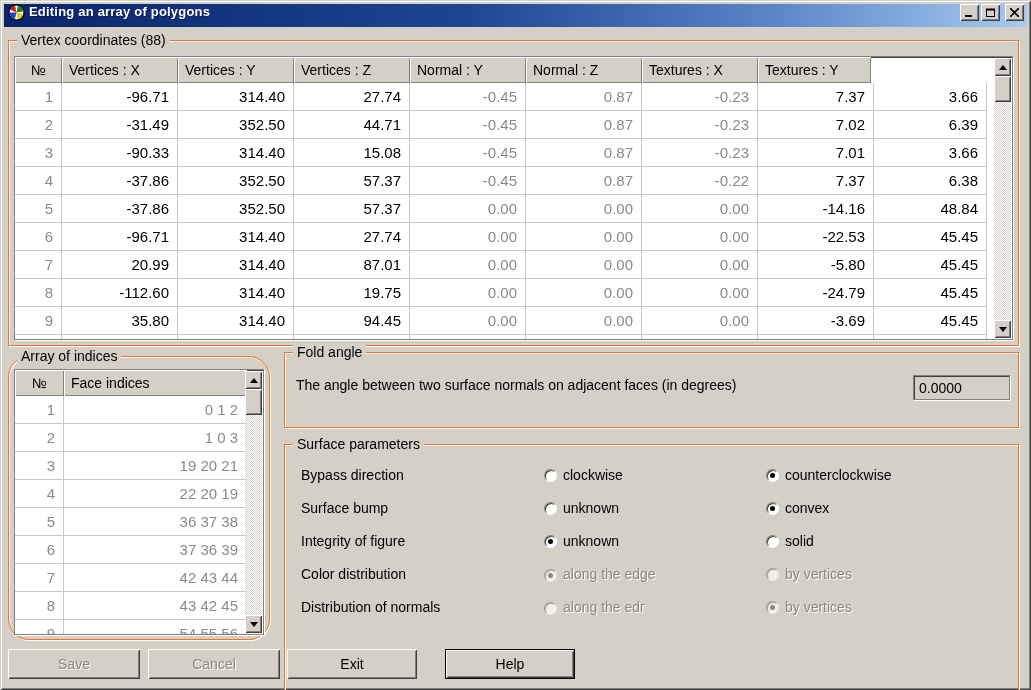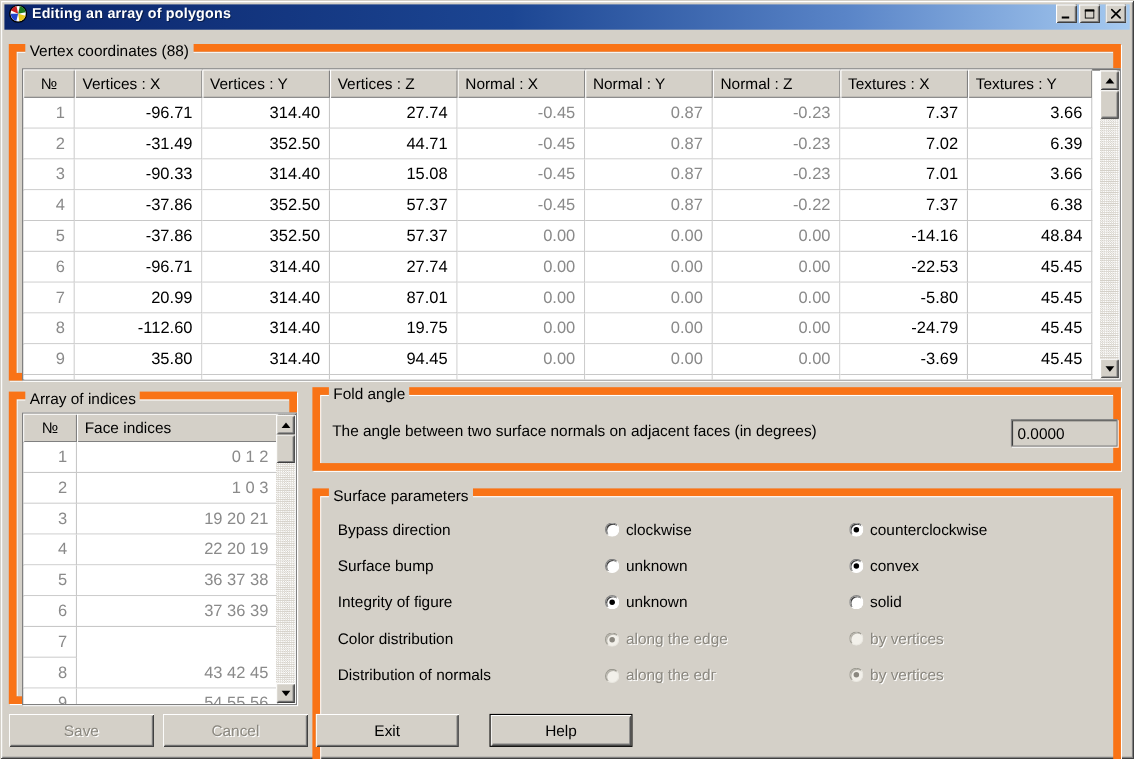--- a/index.html
+++ b/index.html
@@ -18,21 +18,21 @@
   .titlebar .app-icon{width:17px;height:17px;margin:0 4px 0 1px;flex:0 0 auto;}
   .titlebar .title{color:#ffffff;font-size:13px;font-weight:bold;letter-spacing:.2px;
     text-shadow:1px 1px 0 rgba(0,0,0,.35);white-space:nowrap;flex:1;}
   .winbtn{width:19px;height:17px;margin-left:2px;background:#d4d0c8;position:relative;
     box-shadow: inset 1px 1px 0 #ffffff, inset -1px -1px 0 #404040,
                 inset 2px 2px 0 #d4d0c8, inset -2px -2px 0 #808080;
     display:flex;align-items:center;justify-content:center;padding:0;border:0;}
   .winbtn svg{display:block;}
   .gap2{width:3px;}
   
-  .groupbox{position:absolute;border:7px solid #f97316;
+  .groupbox{position:absolute;border:1px solid #f97316;
     box-shadow:1px 1px 0 #ffffff, inset 1px 1px 0 #ffffff;padding-left:44px;}
   .grouplabel{position:absolute;top:-9px;left:8px;background:#d4d0c8;padding:0 4px;
     font-size:14px;color:#000;white-space:nowrap;line-height:17px;}
   
   .tablewrap{position:absolute;background:#ffffff;overflow:hidden;
     border:1px solid #808080;box-shadow:inset 1px 1px 0 #404040, 1px 1px 0 #ffffff;}
   .tscroll{position:absolute;top:1px;right:1px;bottom:1px;width:17px;
     background:repeating-conic-gradient(#ffffff 0% 25%, #d4d0c8 0% 50%) 0 0 / 2px 2px;}
   .sbtn{position:absolute;left:0;width:17px;height:18px;background:#d4d0c8;
     box-shadow: inset 1px 1px 0 #ffffff, inset -1px -1px 0 #404040,
@@ -121,21 +121,20 @@
   </div>
 
   <div class="groupbox" style="left:8px;top:40px;width:1011px;height:306px;">
     <span class="grouplabel">Vertex coordinates  (88)</span>
     <div class="tablewrap vt" style="left:5px;top:15px;width:999px;height:284px;">
       <div class="thead" id="vt-head">
           <div class="th c0 center">№</div>
           <div class="th c1">Vertices : X</div>
           <div class="th c2">Vertices : Y</div>
           <div class="th c3">Vertices : Z</div>
-          <div class="th c4">Normal : X</div>
           <div class="th c5">Normal : Y</div>
           <div class="th c6">Normal : Z</div>
           <div class="th c7">Textures : X</div>
           <div class="th c8">Textures : Y</div>
         </div>
       <div id="vt-body">
           <div class="trow">
             <div class="td c0 gray">1</div>
             <div class="td c1 black">-96.71</div>
             <div class="td c2 black">314.40</div>
@@ -251,21 +250,21 @@
             <span class="tri-up"></span>
           </div>
         <div class="sthumb" style="top:18px;"></div>
         <div class="sbtn down">
             <span class="tri-down"></span>
           </div>
       </div>
     </div>
   </div>
 
-  <div class="groupbox" style="left:8px;top:356px;width:262px;height:284px;">
+  <div class="groupbox" style="left:8px;top:356px;width:262px;height:284px;border-radius:21px;">
     <span class="grouplabel">Array of indices</span>
     <div class="tablewrap it" style="left:5px;top:12px;width:250px;height:266px;">
       <div class="thead" id="it-head">
           <div class="th c0 center">№</div>
           <div class="th c1">Face indices</div>
         </div>
       <div id="it-body">
           <div class="trow">
             <div class="td c0 gray">1</div>
             <div class="td c1 gray">0 1 2</div>
@@ -285,20 +284,21 @@
           <div class="trow">
             <div class="td c0 gray">5</div>
             <div class="td c1 gray">36 37 38</div>
           </div>
           <div class="trow">
             <div class="td c0 gray">6</div>
             <div class="td c1 gray">37 36 39</div>
           </div>
           <div class="trow">
             <div class="td c0 gray">7</div>
+            <div class="td c1 gray">42 43 44</div>
           </div>
           <div class="trow">
             <div class="td c0 gray">8</div>
             <div class="td c1 gray">43 42 45</div>
           </div>
           <div class="trow">
             <div class="td c0 gray">9</div>
             <div class="td c1 gray">54 55 56</div>
           </div>
         </div>

